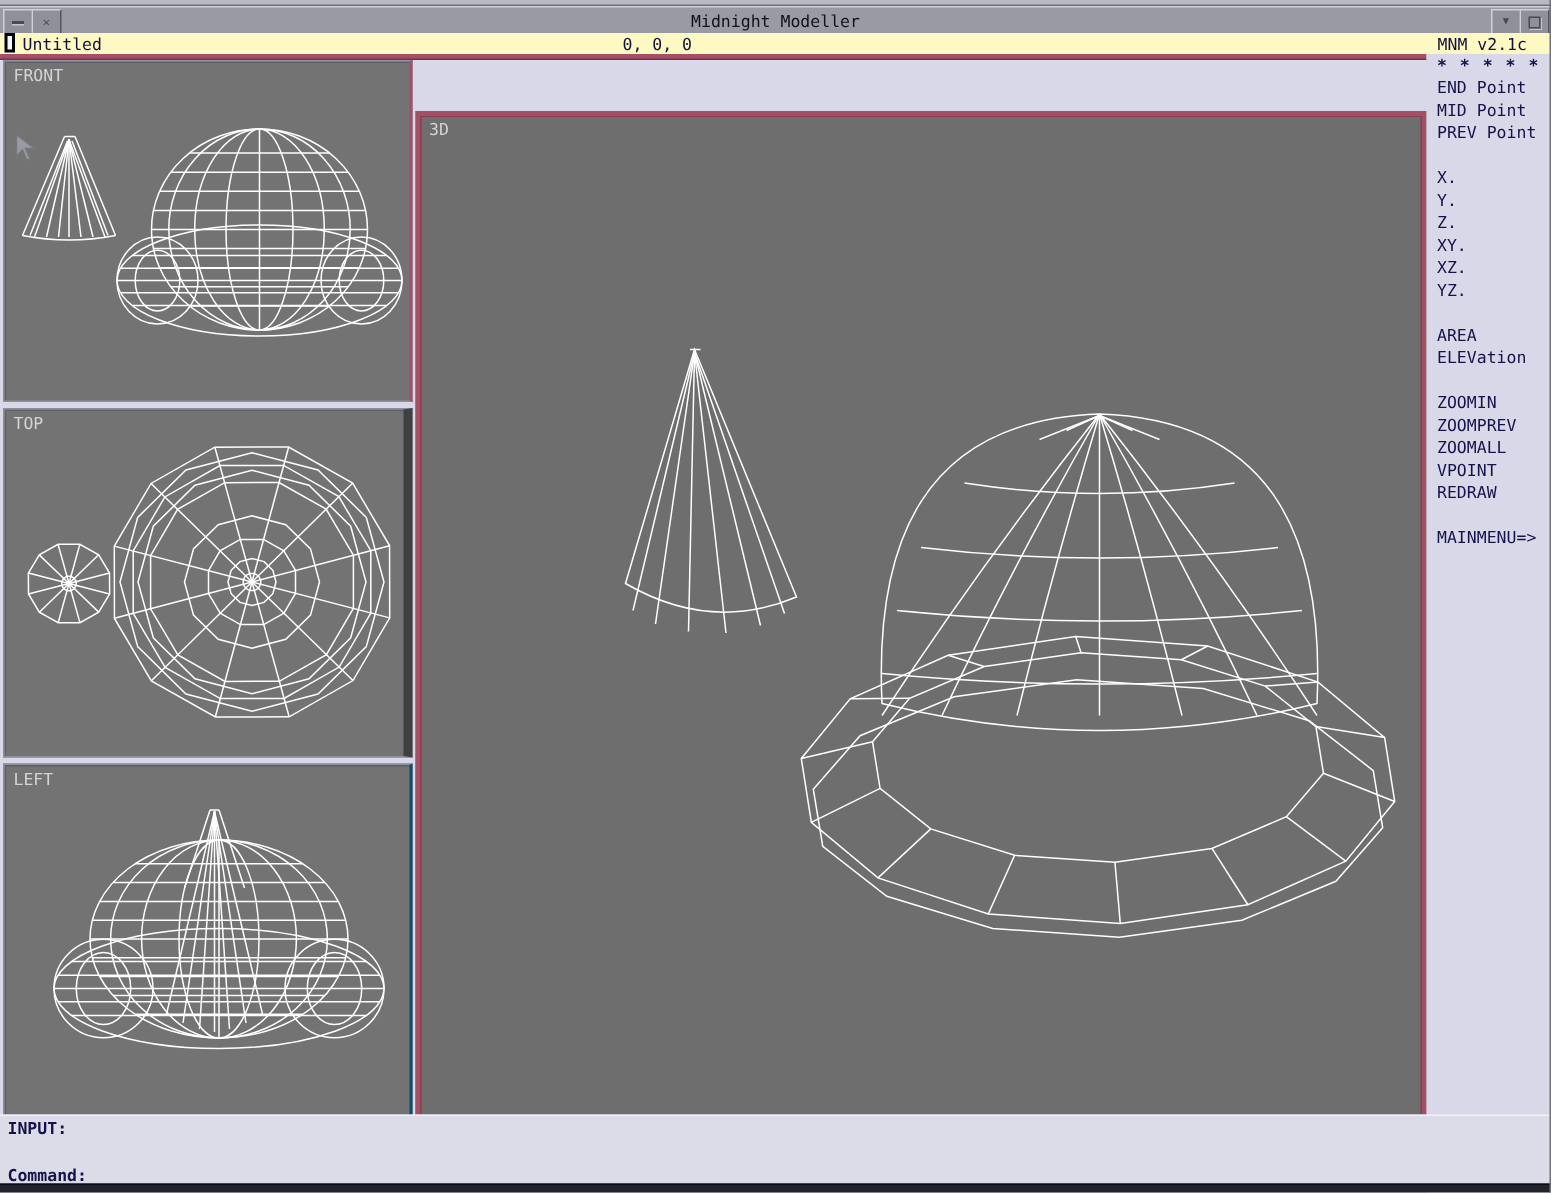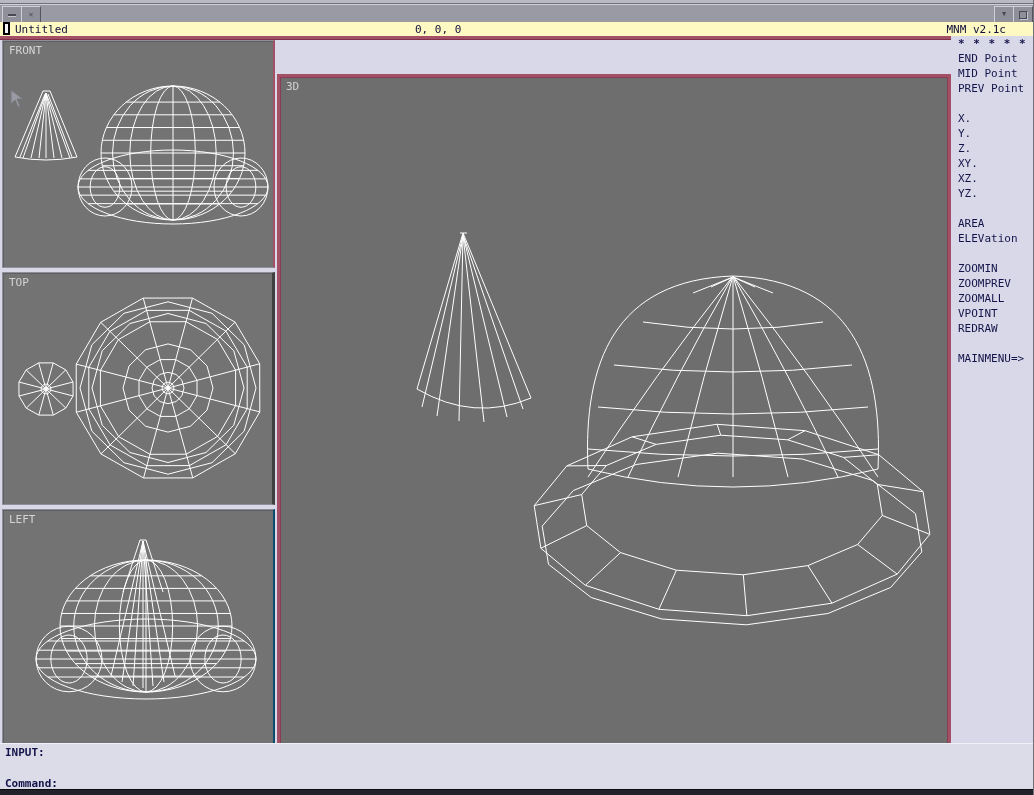--- a/index.html
+++ b/index.html
@@ -20,28 +20,28 @@
     display:flex;align-items:center;justify-content:center;}
   .g-dash{width:8px;height:2px;background:#4a4a54;box-shadow:0 1px 0 #c4c4ce;}
   .g-x{font-size:8px;line-height:8px;color:#4a4a54;}
   .g-caret{font-size:7px;line-height:7px;color:#4a4a54;}
   .g-sq{width:6px;height:6px;border:1px solid #4a4a54;box-shadow:1px 1px 0 #c4c4ce;}
   
   .strip{position:absolute;left:0;top:22px;width:1034px;height:14px;background:#fef9c3;}
   .text-cursor{position:absolute;left:3px;top:0px;width:7px;height:13px;background:#f4f4fa;border:2px solid #000;box-sizing:border-box;}
   .fname{position:absolute;left:15px;top:1px;color:#10103a;}
   .coords{position:absolute;left:415px;top:1px;color:#10103a;}
-  .version{position:absolute;right:28px;top:1px;color:#10103a;text-align:center;}
+  .version{position:absolute;right:16px;top:1px;color:#10103a;text-align:center;}
   
   .band{position:absolute;left:0px;top:36px;width:951px;height:4px;background:#a34f66;border-bottom:1px solid #7e3048;box-sizing:border-box;}
   
   .vp{position:absolute;left:2px;width:273px;background:#737373;border:1px solid #8f8f99;
       box-shadow:inset 1px 1px 0 #5e5e66;box-sizing:border-box;}
   .vp-front{top:40px;height:228px;border-right:2px solid #a34f66;}
-  .vp-top{top:272px;height:233px;border-right:3px solid #404040;}
+  .vp-top{top:272px;height:233px;border-right:6px solid #404040;}
   .vp-left{top:509px;height:278px;border-right:2px solid #0c4a6e;}
   .vp-label{position:absolute;left:6px;top:3px;color:#d4d4d4;z-index:3;}
   .vp svg{position:absolute;left:0;top:0;}
   
   .vp3d{position:absolute;left:277px;top:36px;width:674px;height:707px;background:#6e6e6e;
     border:3px solid #a34f66;box-shadow:inset 0 0 0 1px #8a3c54;box-sizing:border-box;margin-top:38px;}
   
   .menu{position:absolute;left:951px;top:36px;width:83px;bottom:0;background:#d8d8e8;}
   .menu-item{height:15px;line-height:15px;padding-left:7px;white-space:pre;color:#14144a;cursor:default;}
   .menu-item.stars{letter-spacing:1px;font-weight:bold;}
@@ -59,20 +59,21 @@
 <body>
 
 <div class="frame-top"></div>
 <div class="titlebar">
   <div class="wbtn" style="left:2px">
       <span class="g-dash"></span>
     </div>
   <div class="wbtn" style="left:21px">
       <span class="g-x">✕</span>
     </div>
+  <div class="title-text">Midnight Modeller</div>
   <div class="wbtn" style="left:994px">
       <span class="g-caret">▼</span>
     </div>
   <div class="wbtn" style="left:1013px">
       <span class="g-sq"></span>
     </div>
 </div>
 
 <div class="strip">
   <div class="text-cursor"></div>

